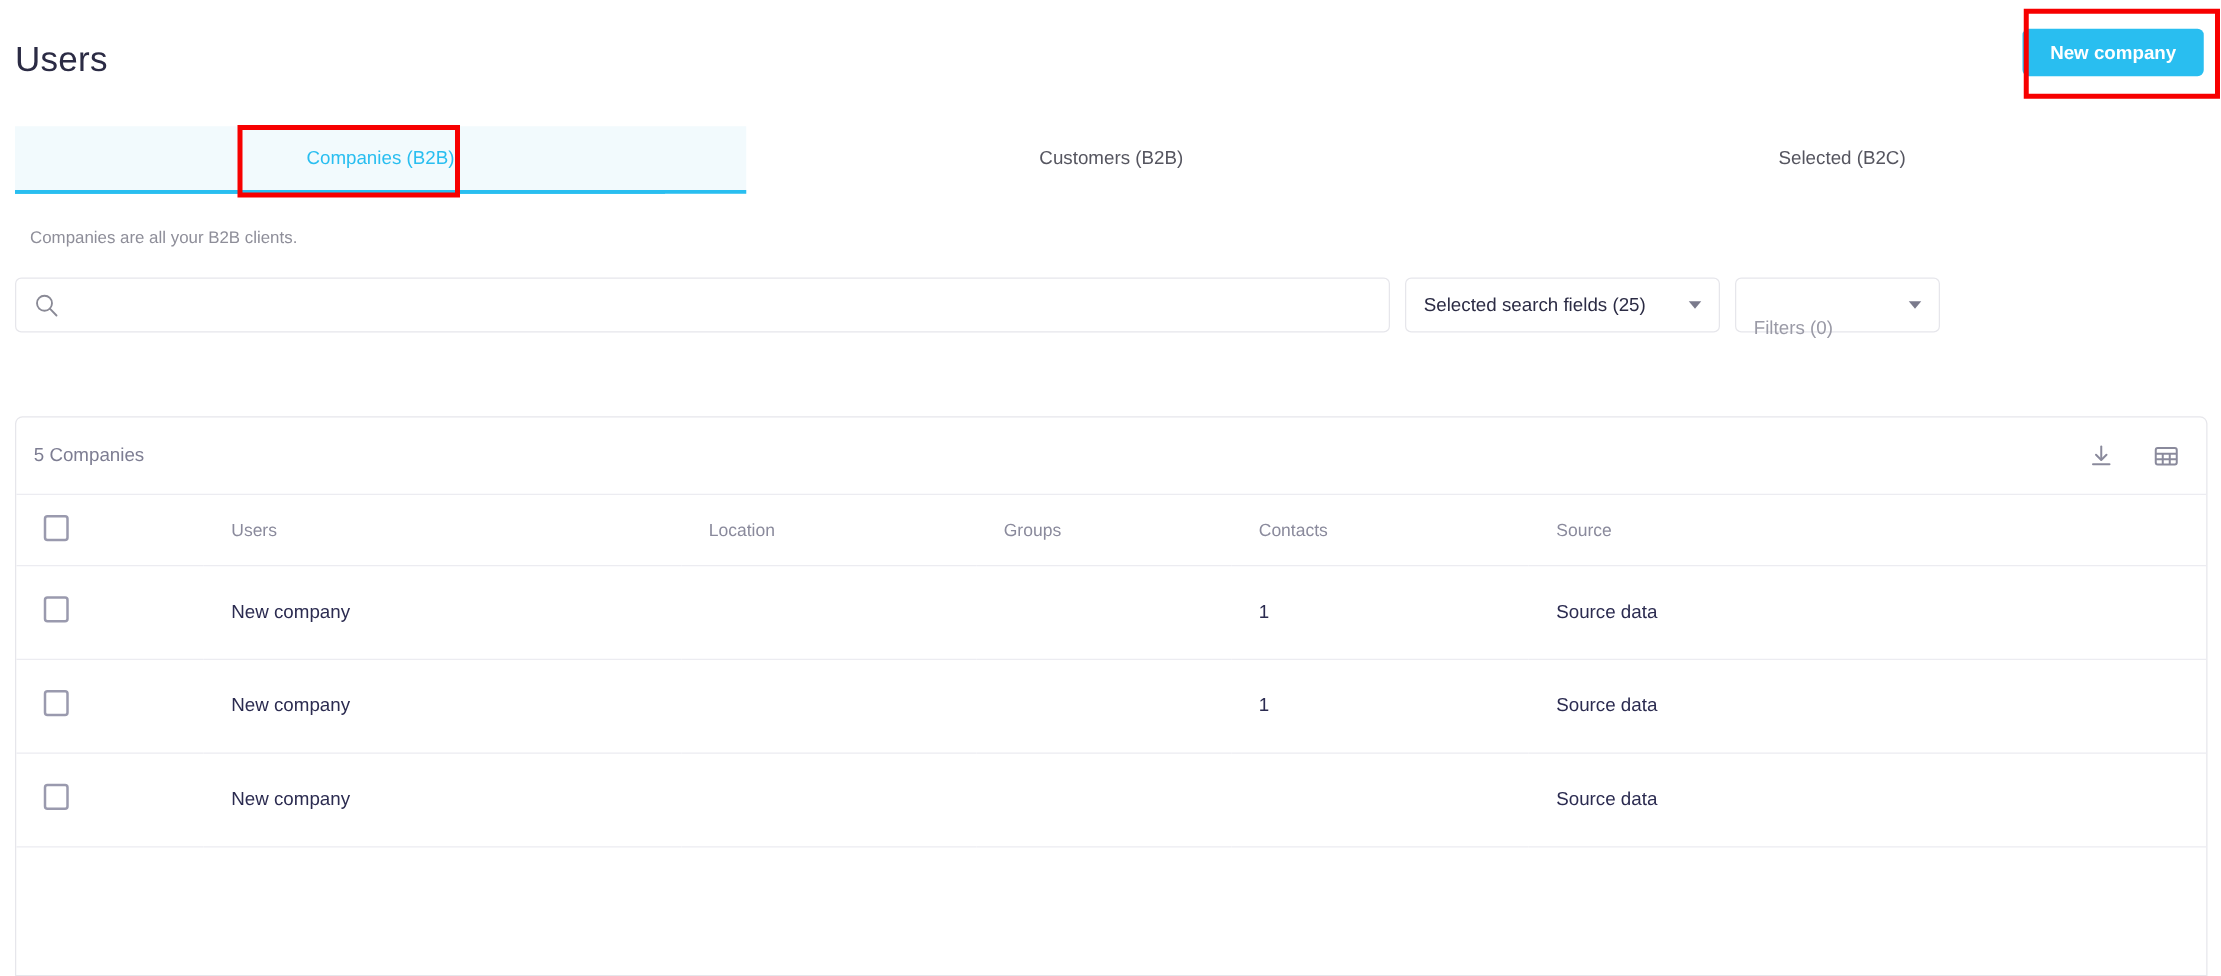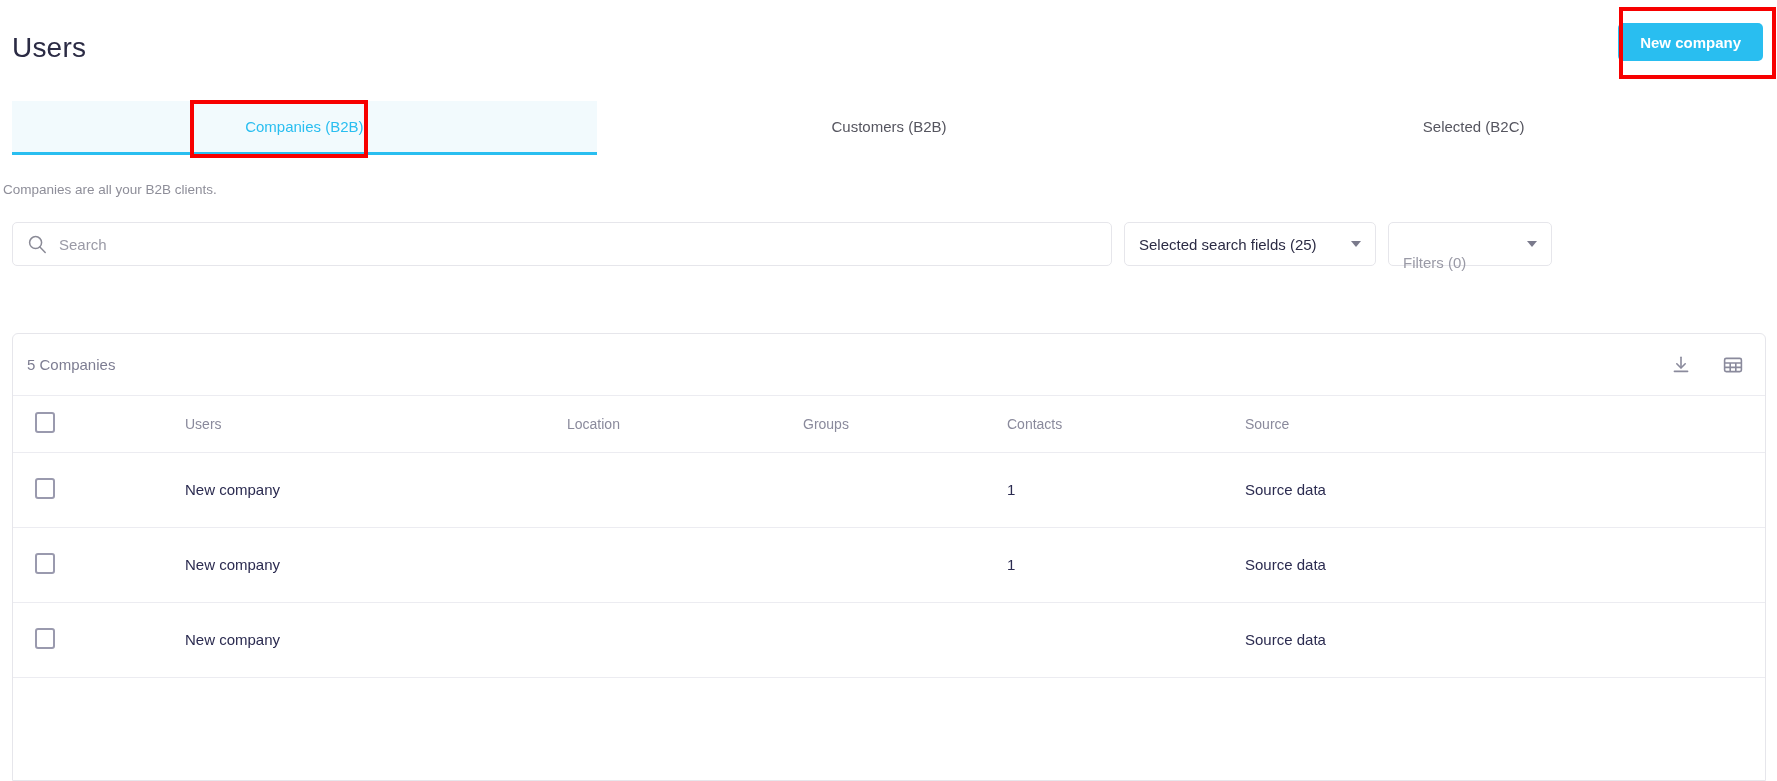--- a/index.html
+++ b/index.html
@@ -112,21 +112,21 @@
     left: 12px;
     width: 520px;
     height: 3px;
     background: #29bef0;
   }
 
   
   .subtitle {
     position: absolute;
     top: 182px;
-    left: 3px;
+    left: 24px;
     font-size: 13.5px;
     color: #8e8e99;
   }
 
   
   .filter-bar {
     position: absolute;
     top: 222px;
     left: 12px;
     width: 1754px;
@@ -301,21 +301,20 @@
 
   <div class="subtitle">Companies are all your B2B clients.</div>
 
   <div class="filter-bar">
 
     <div class="search-box">
       <svg class="search-icon" viewBox="0 0 20 20" fill="none" xmlns="http://www.w3.org/2000/svg">
         <circle cx="8.6" cy="8.6" r="6" stroke="#8a8a96" stroke-width="1.5"></circle>
         <line x1="12.9" y1="12.9" x2="18.2" y2="18.4" stroke="#8a8a96" stroke-width="1.5" stroke-linecap="round"></line>
       </svg>
-      <input class="search-input" type="text" value="" placeholder="Search" style="">
     </div>
 
     <div class="dropdown dropdown-search-fields">
       <span class="dropdown-label">Selected search fields (25)</span>
       <span class="caret"></span>
     </div>
 
     <div class="dropdown dropdown-filters">
       <span class="dropdown-label muted">Filters (0)</span>
       <span class="caret"></span>

